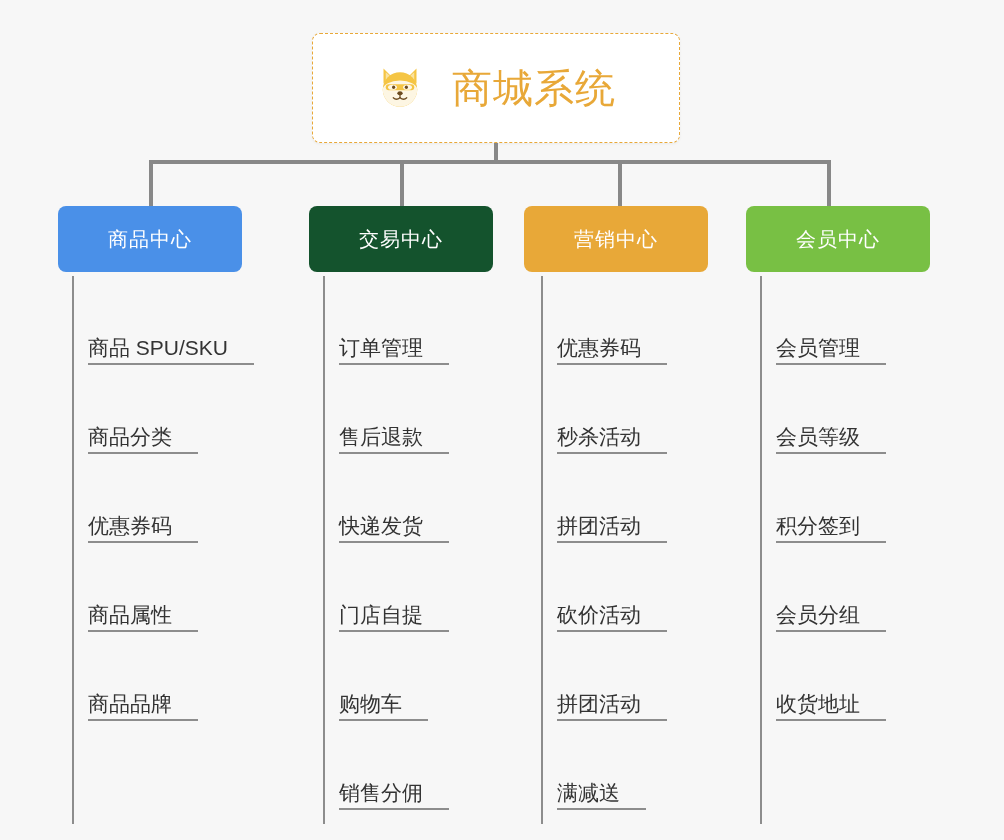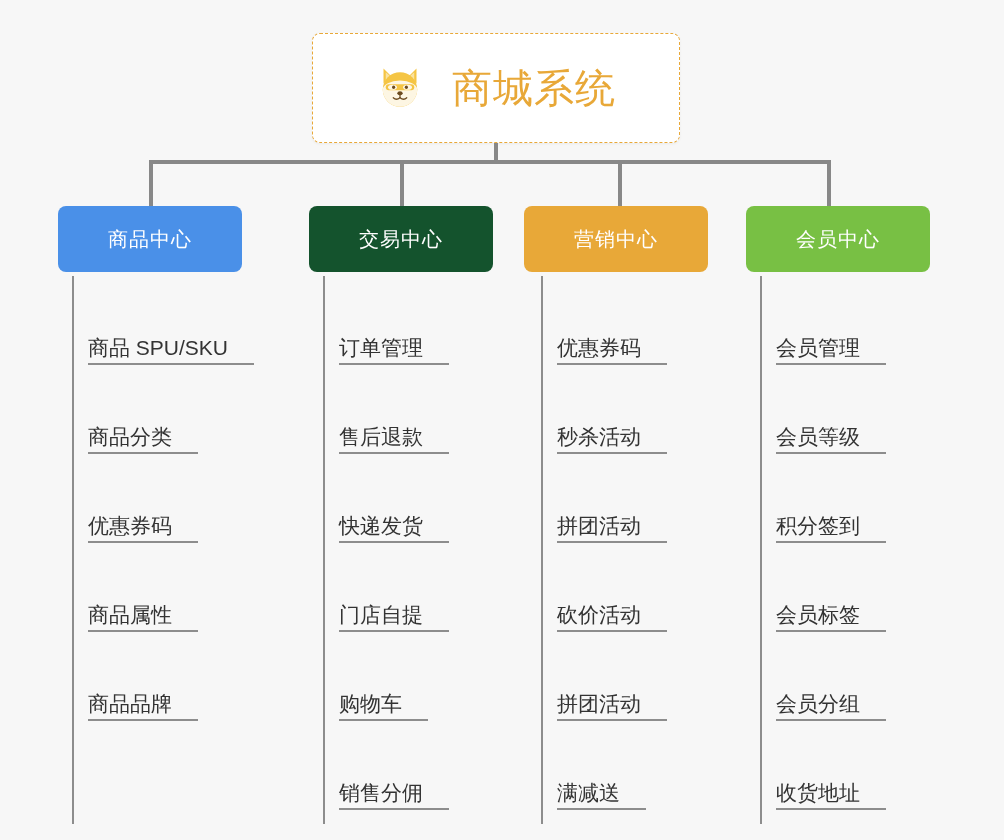--- a/index.html
+++ b/index.html
@@ -192,23 +192,20 @@
     <div class="leaf">
         <span class="leaf-label">会员管理</span>
       </div>
     <div class="leaf">
         <span class="leaf-label">会员等级</span>
       </div>
     <div class="leaf">
         <span class="leaf-label">积分签到</span>
       </div>
     <div class="leaf">
-        <span class="leaf-label">会员标签</span>
-      </div>
-    <div class="leaf">
         <span class="leaf-label">会员分组</span>
       </div>
     <div class="leaf">
         <span class="leaf-label">收货地址</span>
       </div>
   </div>
 
 </div>
 
 </body></html>

